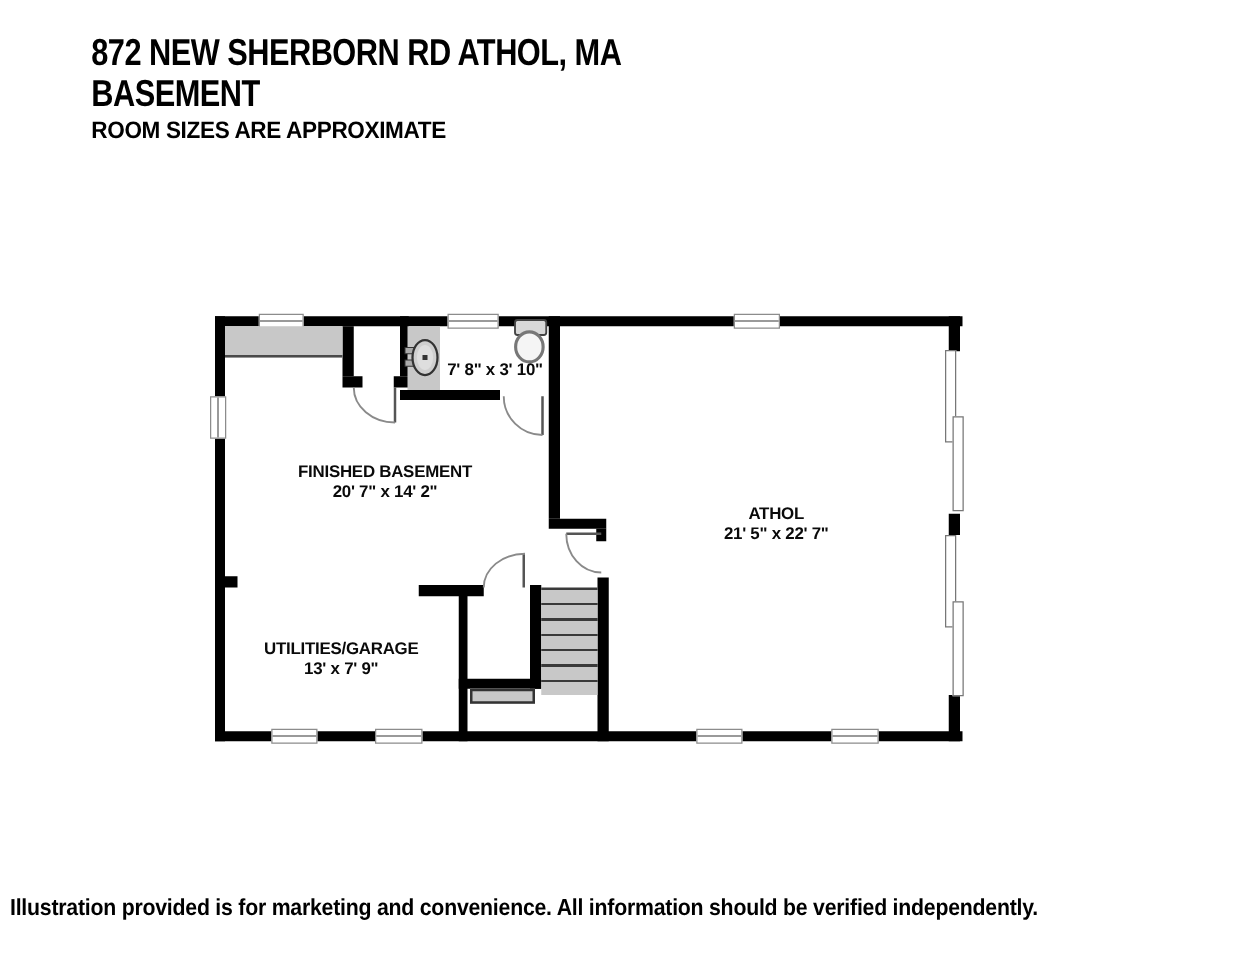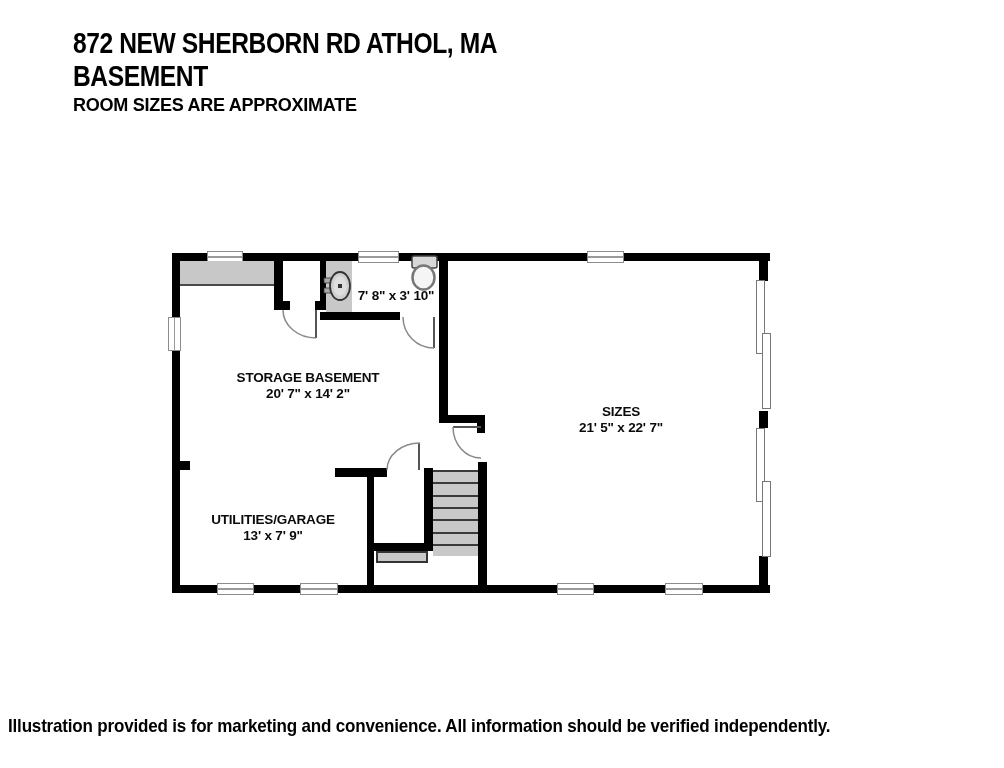--- a/index.html
+++ b/index.html
@@ -100,25 +100,25 @@
     <g>
       <rect x="324" y="278" width="8" height="5" fill="#aaa" stroke="#333" stroke-width="0.8"></rect>
       <rect x="324" y="288" width="8" height="5" fill="#aaa" stroke="#333" stroke-width="0.8"></rect>
       <ellipse cx="340" cy="286" rx="10" ry="14" fill="#cfcfcf" stroke="#333" stroke-width="1.8"></ellipse>
       <ellipse cx="340" cy="286" rx="6.5" ry="10" fill="#dedede"></ellipse>
       <rect x="338" y="284" width="4" height="4" fill="#333"></rect>
     </g>
   </svg>
 
   <div class="room-label" style="left:308px;top:385px;">
-    <div>STORAGE BASEMENT</div>
+    <div>FINISHED BASEMENT</div>
     <div>20' 7" x 14' 2"</div>
   </div>
   <div class="room-label" style="left:621px;top:419px;">
-    <div>SIZES</div>
+    <div>ATHOL</div>
     <div>21' 5" x 22' 7"</div>
   </div>
   <div class="room-label" style="left:273px;top:527px;">
     <div>UTILITIES/GARAGE</div>
     <div>13' x 7' 9"</div>
   </div>
   <div class="room-label" style="left:396px;top:296px;">
     <div>7' 8" x 3' 10"</div>
   </div>
 </div>

